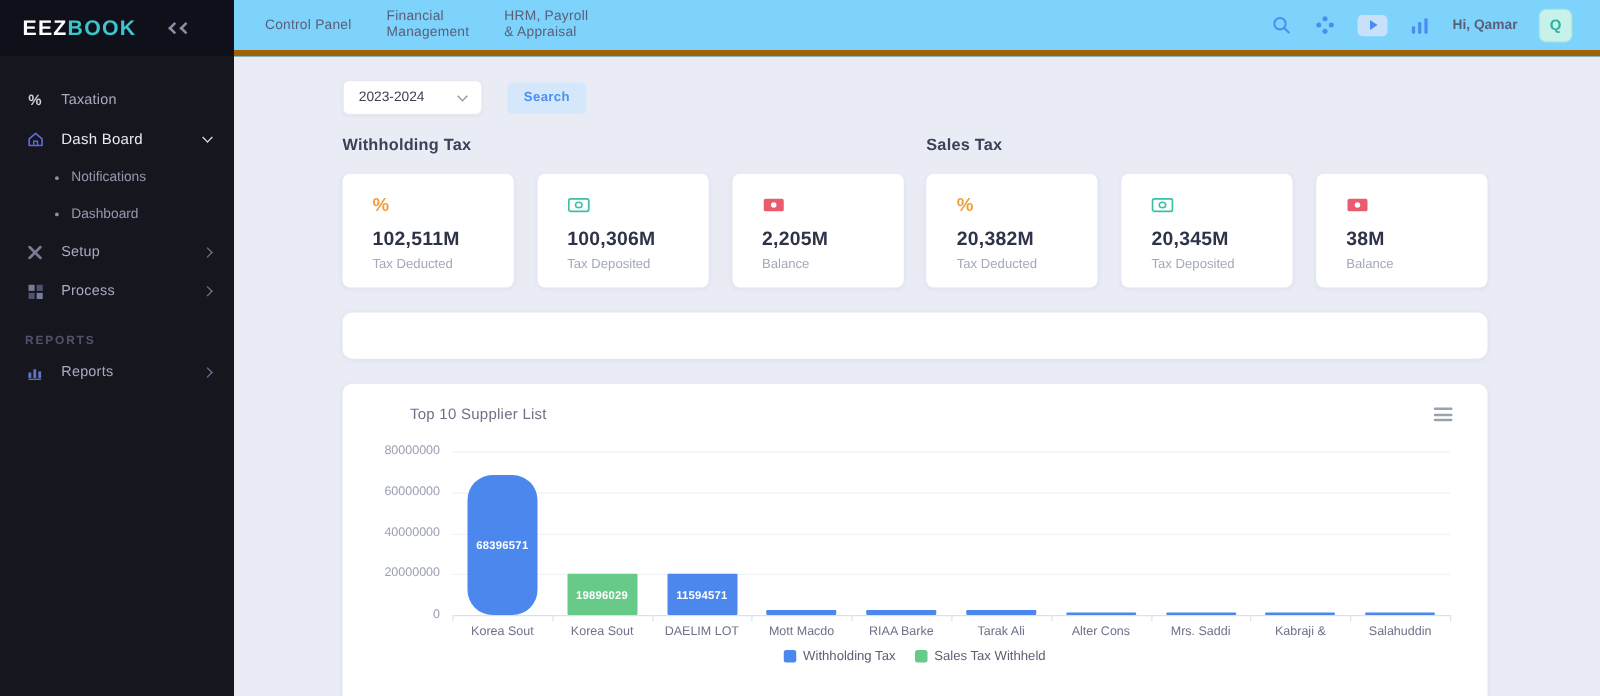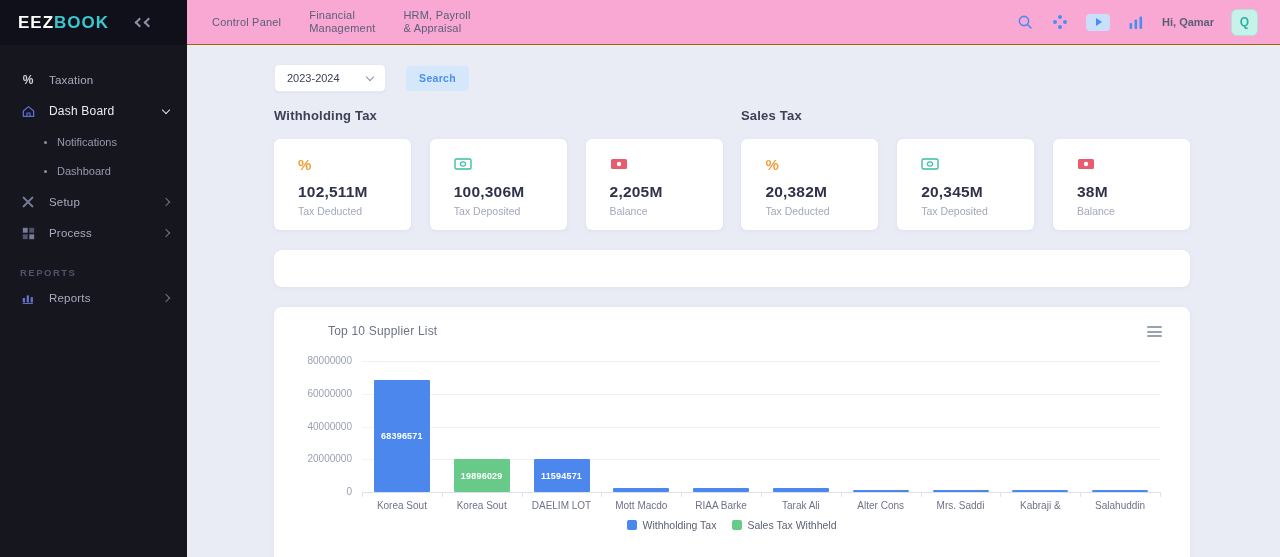--- a/index.html
+++ b/index.html
@@ -21,21 +21,21 @@
   .sb-item .spacer { flex:1; }
   .chev-r { width:6px; height:6px; border-top:1.5px solid #70758e; border-right:1.5px solid #70758e; transform:rotate(45deg); }
   .chev-d { width:6px; height:6px; border-right:1.7px solid #dfe1ec; border-bottom:1.7px solid #dfe1ec; transform:rotate(45deg); margin-top:-3px; }
   .sb-sub { height:28px; margin:1px 0; display:flex; align-items:center; padding-left:44px; cursor:pointer; }
   .sb-sub .dot { width:3px; height:3px; border-radius:50%; background:#8c90a5; margin-right:10px; }
   .sb-sub .lbl { font-size:11px; color:#9599ad; }
   .sb-section { margin-top:20px; margin-bottom:6px; padding-left:20px; font-size:9.5px; letter-spacing:1.5px; color:#4f5469; font-weight:bold; }
   .pct-ic { font-size:12px; font-weight:bold; color:#cdd0dd; }
 
   
-  .header { position:fixed; left:187px; top:0; width:1093px; height:45px; background:#f9a8d4; border-bottom:1px solid #a16207; display:flex; align-items:center; padding:0 22px 0 25px; z-index:10; }
+  .header { position:fixed; left:187px; top:0; width:1093px; height:45px; background:#7dd3fc; border-bottom:5px solid #a16207; display:flex; align-items:center; padding:0 22px 0 25px; z-index:10; }
   .nav-item { margin-right:28px; cursor:pointer; }
   .nav-item div { font-size:11px; color:#5a5f78; line-height:13px; letter-spacing:.2px; }
   .nav-l2:empty { display:none; }
   .hdr-right { margin-left:auto; display:flex; align-items:center; gap:17px; }
   .hicon { width:18px; height:18px; display:flex; align-items:center; justify-content:center; cursor:pointer; }
   .play-wrap { width:24px; height:17px; background:#c9e0fa; border-radius:4px; display:flex; align-items:center; justify-content:center; cursor:pointer; }
   .play-tri { width:0; height:0; border-left:6px solid #4a8df0; border-top:4px solid transparent; border-bottom:4px solid transparent; margin-left:2px; }
   .greet { font-size:11px; color:#5a5f78; font-weight:bold; }
   .avatar { width:27px; height:27px; border-radius:6px; background:#c8f2e9; border:1px solid #a9e6d9; color:#27b3a1; font-size:12px; font-weight:bold; display:flex; align-items:center; justify-content:center; cursor:pointer; }
 
@@ -304,21 +304,21 @@
         <div class="tickmark" style="left: 79.8px;"></div>
         <div class="tickmark" style="left: 159.6px;"></div>
         <div class="tickmark" style="left: 239.4px;"></div>
         <div class="tickmark" style="left: 319.2px;"></div>
         <div class="tickmark" style="left: 399px;"></div>
         <div class="tickmark" style="left: 478.8px;"></div>
         <div class="tickmark" style="left: 558.6px;"></div>
         <div class="tickmark" style="left: 638.4px;"></div>
         <div class="tickmark" style="left: 718.2px;"></div>
         <div class="tickmark" style="left: 798px;"></div>
-        <div class="bar" style="left: 11.9px; height: 112px; background: rgb(75, 135, 236);">
+        <div class="bar" style="left: 11.9px; height: 112px; background: rgb(75, 135, 236); border-radius: 20px;">
           <span class="bar-val">68396571</span>
         </div>
         <div class="bar" style="left: 91.7px; height: 33px; background: rgb(103, 202, 136);">
           <span class="bar-val">19896029</span>
         </div>
         <div class="bar" style="left: 171.5px; height: 33px; background: rgb(75, 135, 236);">
           <span class="bar-val">11594571</span>
         </div>
         <div class="bar" style="left: 251.3px; height: 4px; background: rgb(75, 135, 236);"></div>
         <div class="bar" style="left: 331.1px; height: 4px; background: rgb(75, 135, 236);"></div>

